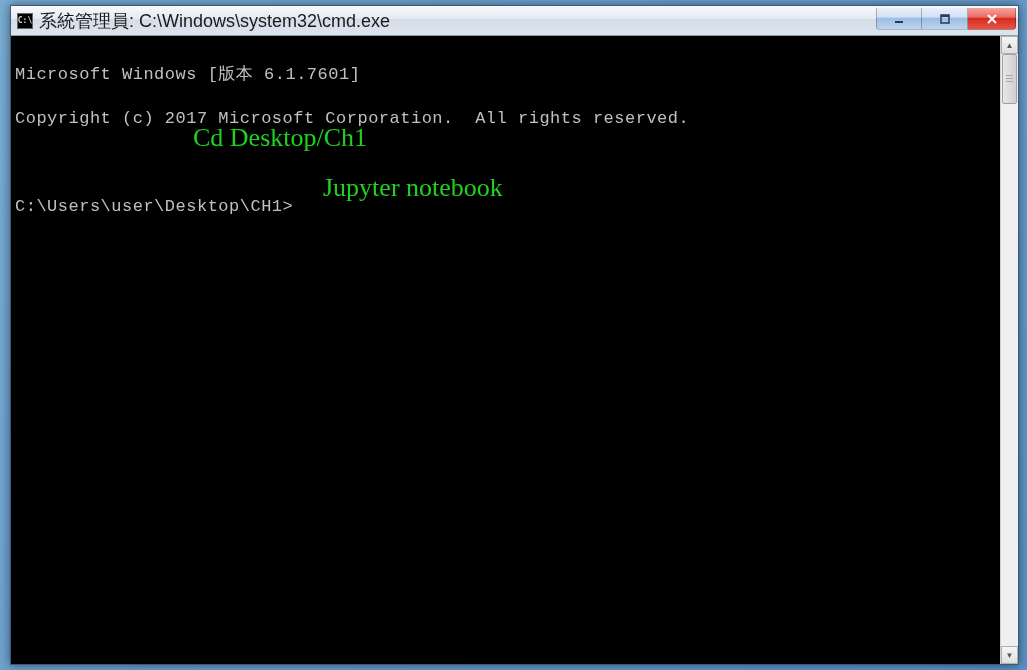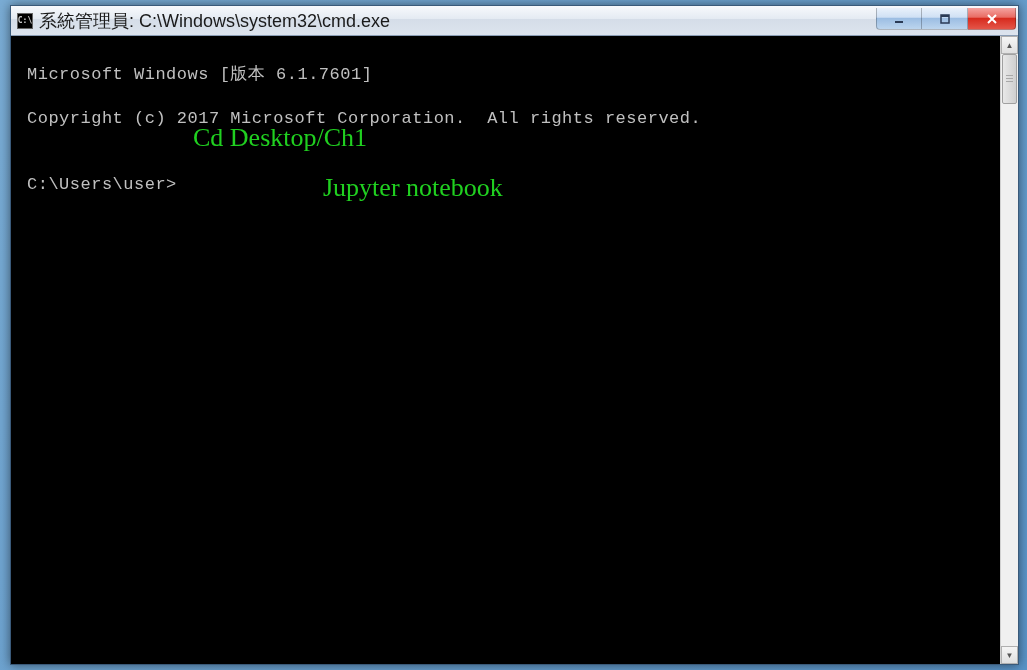--- a/index.html
+++ b/index.html
@@ -89,21 +89,21 @@
     }
     .ctrl-btn svg { display: block; }
     .console-body {
       flex: 1;
       background: #000;
       position: relative;
       display: flex;
     }
     .console-text {
       flex: 1;
-      padding: 6px 16px;
+      padding: 6px 4px;
       font-family: "Consolas", "Courier New", monospace;
       font-size: 17px;
       line-height: 22px;
       color: #c0c0c0;
       white-space: pre;
       letter-spacing: 0.5px;
     }
     .scrollbar {
       width: 18px;
       background: #f0f0f0;
@@ -188,22 +188,22 @@
         </svg>
       </div>
     </div>
   </div>
 
   <div class="console-body">
     <div class="console-text">
 <span class="line">Microsoft Windows [版本 6.1.7601]</span>
 <span class="line">Copyright (c) 2017 Microsoft Corporation.  All rights reserved.</span>
 <span class="line"></span>
-<span class="line">C:\Users\user&gt;</span>
 <span class="line"></span>
+<span class="line">C:\Users\user\Desktop\CH1&gt;</span>
     </div>
 
     <div class="scrollbar">
       <div class="scroll-arrow">▲</div>
       <div class="scroll-track">
         <div class="scroll-thumb"></div>
       </div>
       <div class="scroll-arrow">▼</div>
     </div>
   </div>

